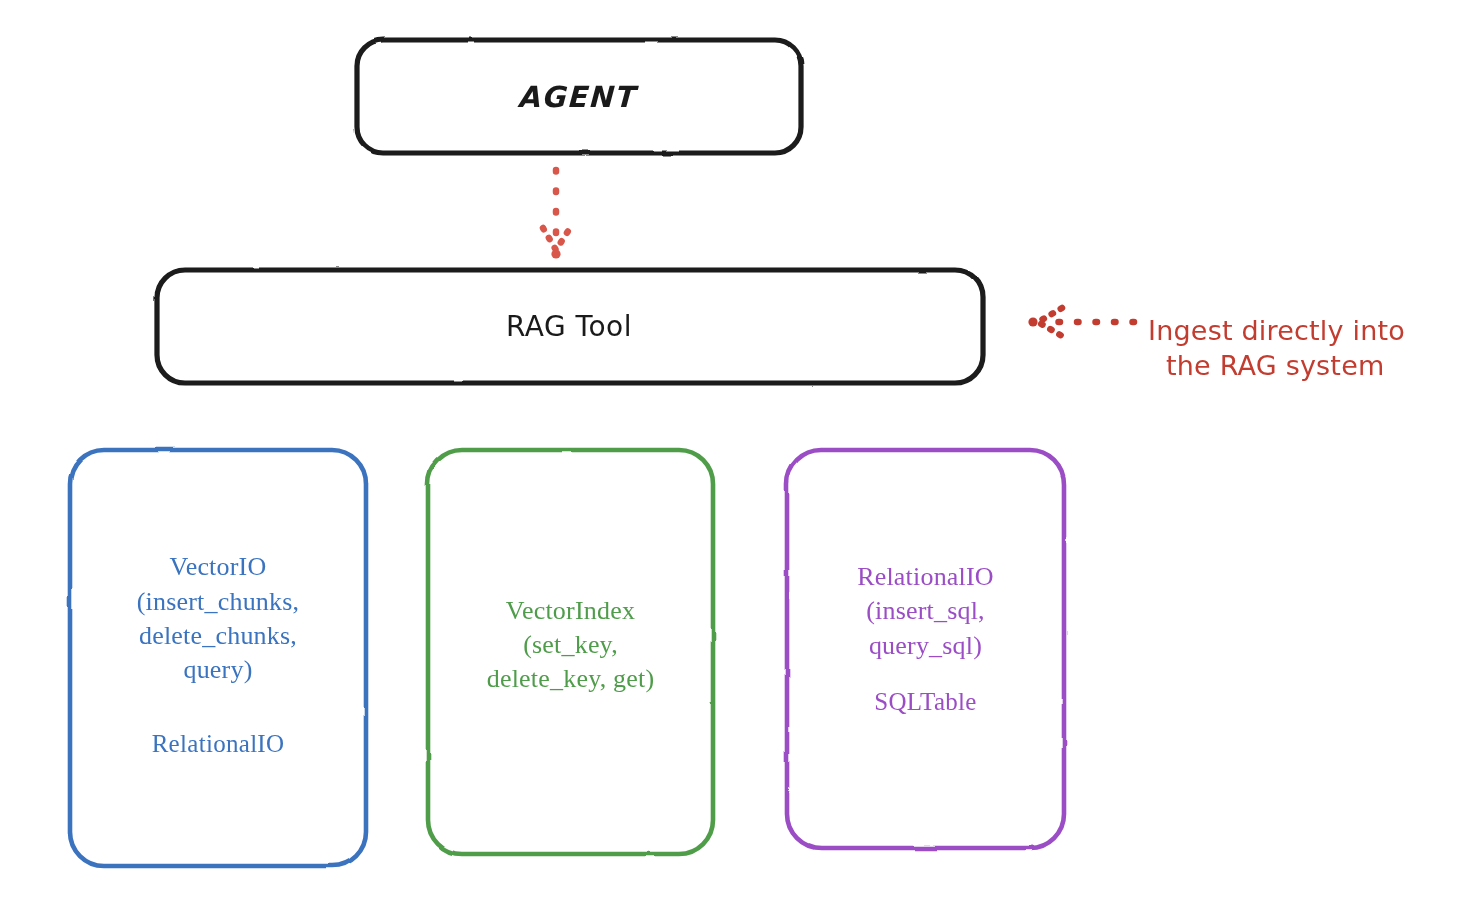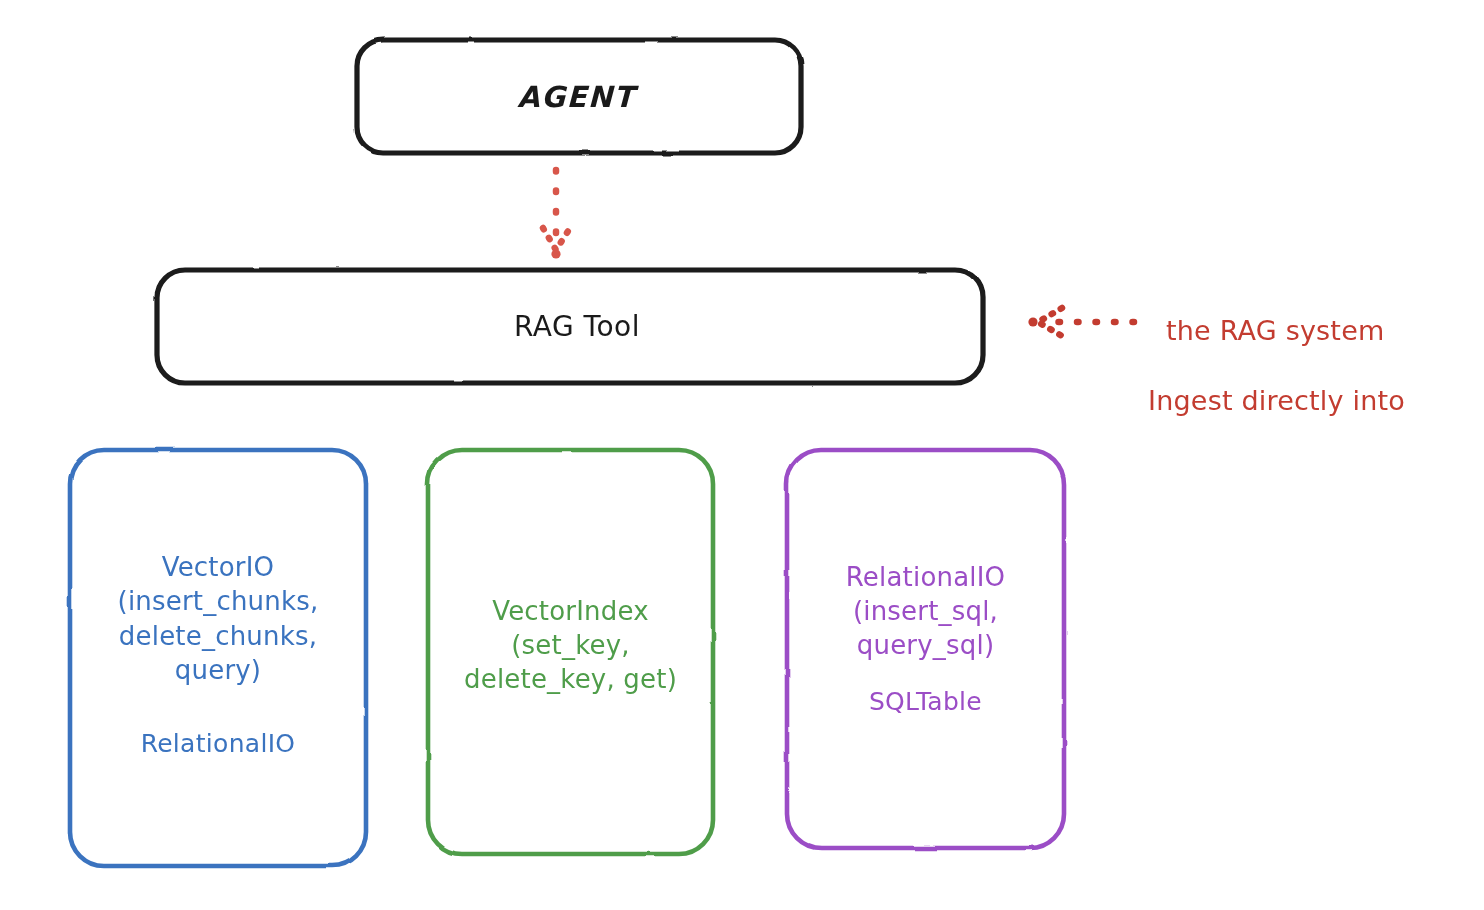--- a/index.html
+++ b/index.html
@@ -46,37 +46,38 @@
     font-size: 29px;
     font-style: italic;
     font-weight: 700;
     letter-spacing: 1.5px;
     color: #1a1a1a;
     transform: skewX(-4deg);
   }
 
   
   #ragtool-node {
-    left: 164px;
+    left: 156px;
     top: 270px;
     width: 826px;
     height: 113px;
     text-align: center;
   }
   #ragtool-label {
     font-family: "DejaVu Sans", sans-serif;
     font-size: 28px;
     font-weight: 400;
     letter-spacing: 0.5px;
     color: #1a1a1a;
   }
 
   
   .store-node {
     padding: 0 12px;
+    font-family: Liberation Serif, serif;
   }
   #vectorio-node {
     left: 70px;
     top: 450px;
     width: 296px;
     height: 416px;
   }
   #keyvalueio-node {
     left: 428px;
     top: 450px;
@@ -203,15 +204,15 @@
 </div>
 
 <div class="node store-node" id="relationalio-node">
   <div class="store-api">RelationalIO
 (insert_sql,
 query_sql)</div>
   <div class="store-index">SQLTable</div>
 </div>
 
 <div id="ingest-annotation">
+  <span>Ingest directly into</span>
   <span id="ingest-line-2">the RAG system</span>
-  <span>Ingest directly into</span>
 </div>
 
 </body></html>

